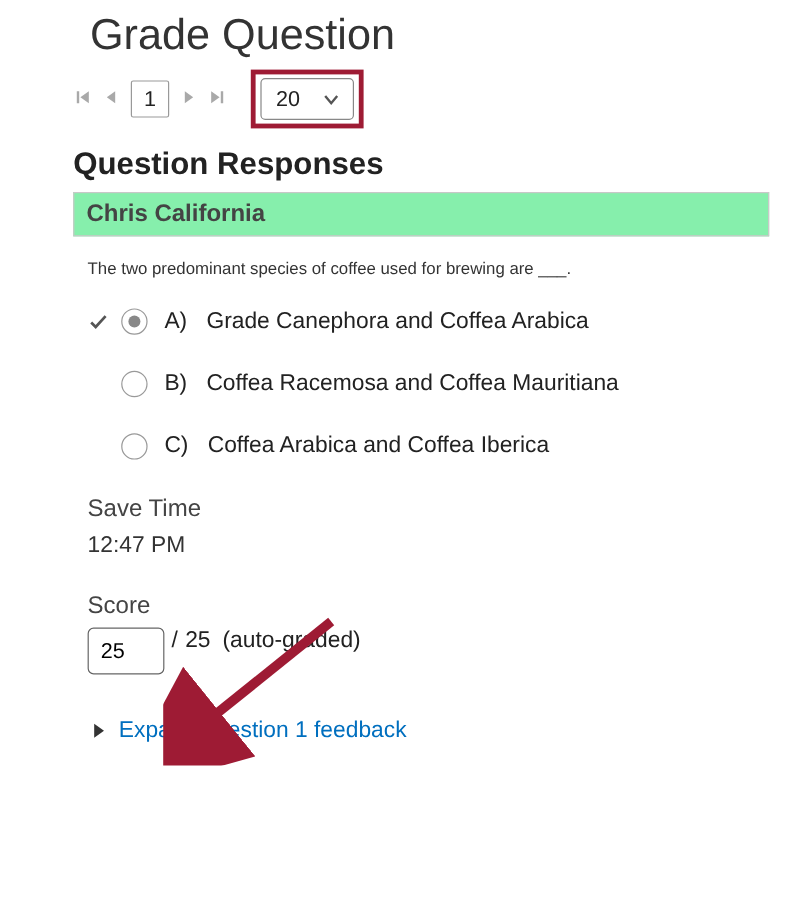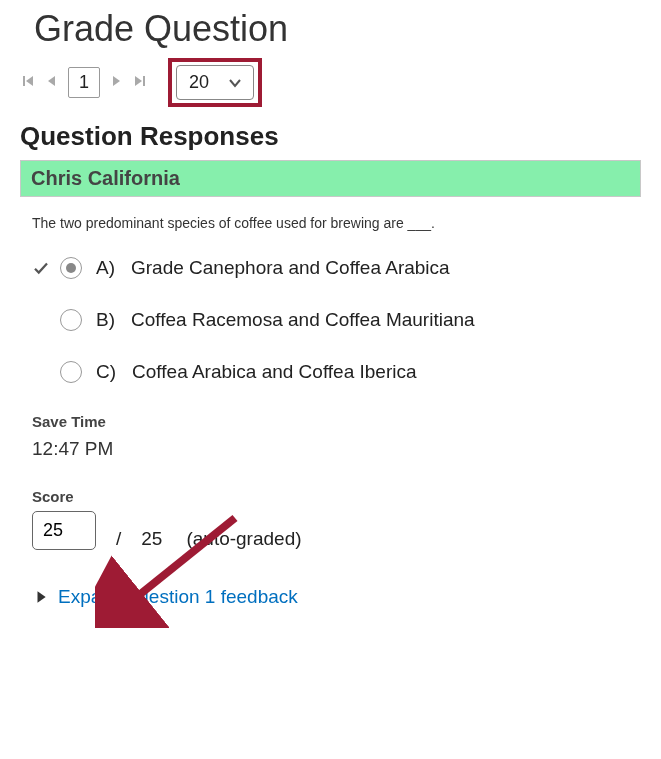--- a/index.html
+++ b/index.html
@@ -6,20 +6,21 @@
   body {
     margin: 0;
     padding: 0;
     font-family: -apple-system, BlinkMacSystemFont, "Segoe UI", Arial, sans-serif;
     color: #222;
     background: #fff;
     width: 661px;
   }
   .page {
     padding: 0 20px 20px 20px;
+    margin-left: 41px;
   }
   h1.main-title {
     font-size: 36px;
     font-weight: 400;
     margin: 8px 0 8px 14px;
     color: #333;
   }
   .pager {
     display: flex;
     align-items: center;
@@ -106,35 +107,35 @@
     flex-shrink: 0;
   }
   .radio.selected::after {
     content: "";
     width: 10px; height: 10px;
     background: #888;
     border-radius: 50%;
   }
   .choice-letter { margin-left: 4px; margin-right: 6px; }
   .meta-label {
-    font-size: 15px;
-    font-weight: 700;
+    font-size: 20px;
+    font-weight: 400;
     color: #444;
     margin-top: 6px;
   }
   .meta-value {
     font-size: 19px;
     color: #333;
     margin-top: 8px;
     margin-bottom: 28px;
   }
   .score-row {
     display: flex;
-    align-items: flex-end;
-    gap: 20px;
+    align-items: flex-start;
+    gap: 6px;
     font-size: 19px;
     margin-top: 6px;
     margin-bottom: 36px;
   }
   .score-input {
     border: 1px solid #666;
     border-radius: 5px;
     padding: 8px 10px;
     font-size: 18px;
     width: 64px;

